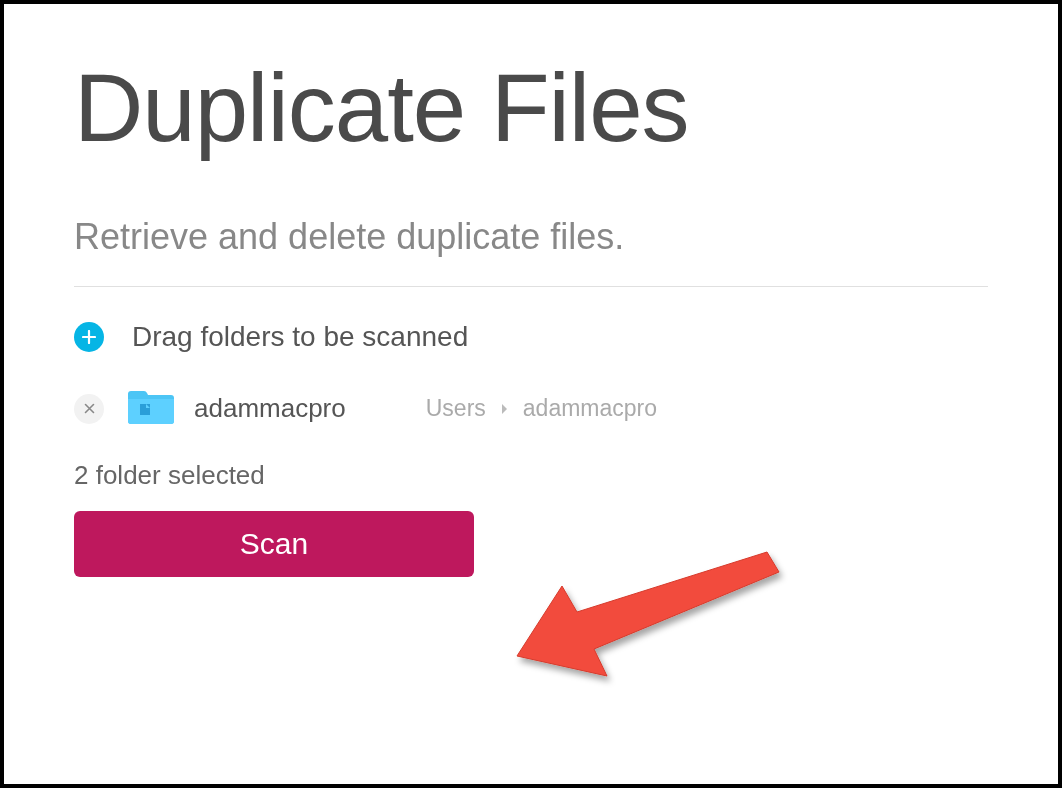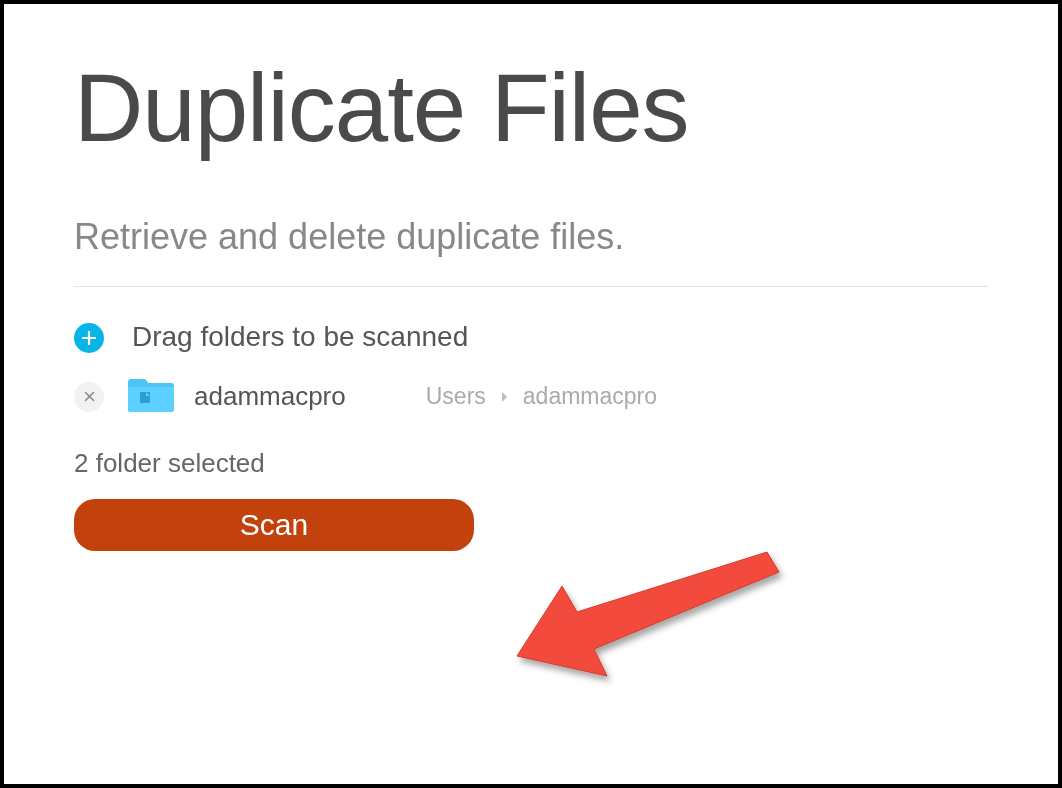--- a/index.html
+++ b/index.html
@@ -29,22 +29,22 @@
       margin-bottom: 28px;
       margin-top: 48px;
     }
     .divider {
       border: none;
       border-top: 1px solid #e0e0e0;
       margin-bottom: 34px;
     }
     .drag-row {
       display: flex;
-      align-items: flex-end;
-      margin-bottom: 22px;
+      align-items: center;
+      margin-bottom: 34px;
     }
     .add-btn {
       width: 30px;
       height: 30px;
       border-radius: 50%;
       background: #06b5e5;
       display: flex;
       align-items: center;
       justify-content: center;
       cursor: pointer;
@@ -96,24 +96,24 @@
       color: #bbb;
     }
     .status {
       font-size: 26px;
       font-weight: 300;
       color: #666;
       margin-bottom: 20px;
     }
     .scan-btn {
       width: 400px;
-      height: 52px;
-      background: #c2410c;
+      height: 66px;
+      background: #be185d;
       border: none;
-      border-radius: 21px;
+      border-radius: 6px;
       color: #fff;
       font-size: 30px;
       font-weight: 300;
       cursor: pointer;
       font-family: inherit;
     }
     .arrow-annotation {
       position: absolute;
       left: 495px;
       top: 530px;

